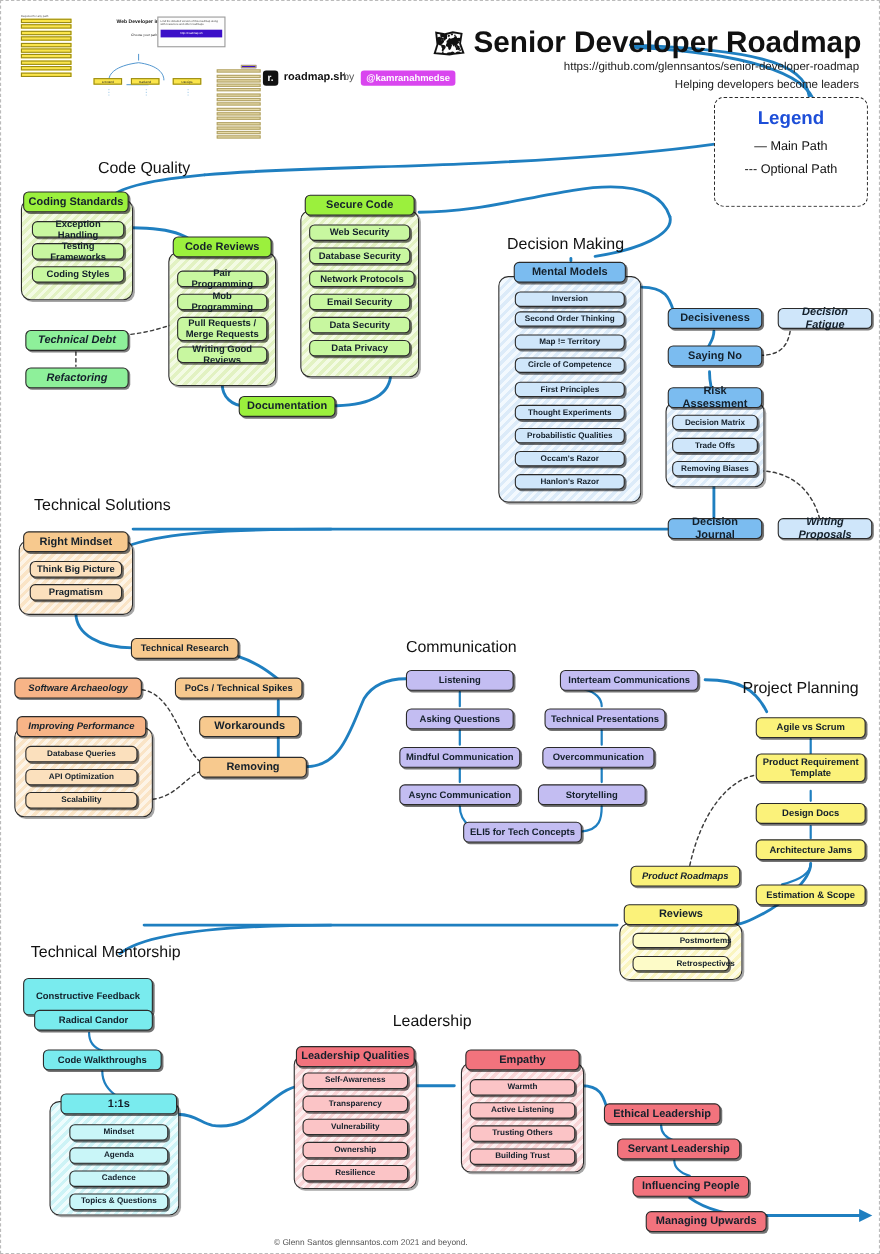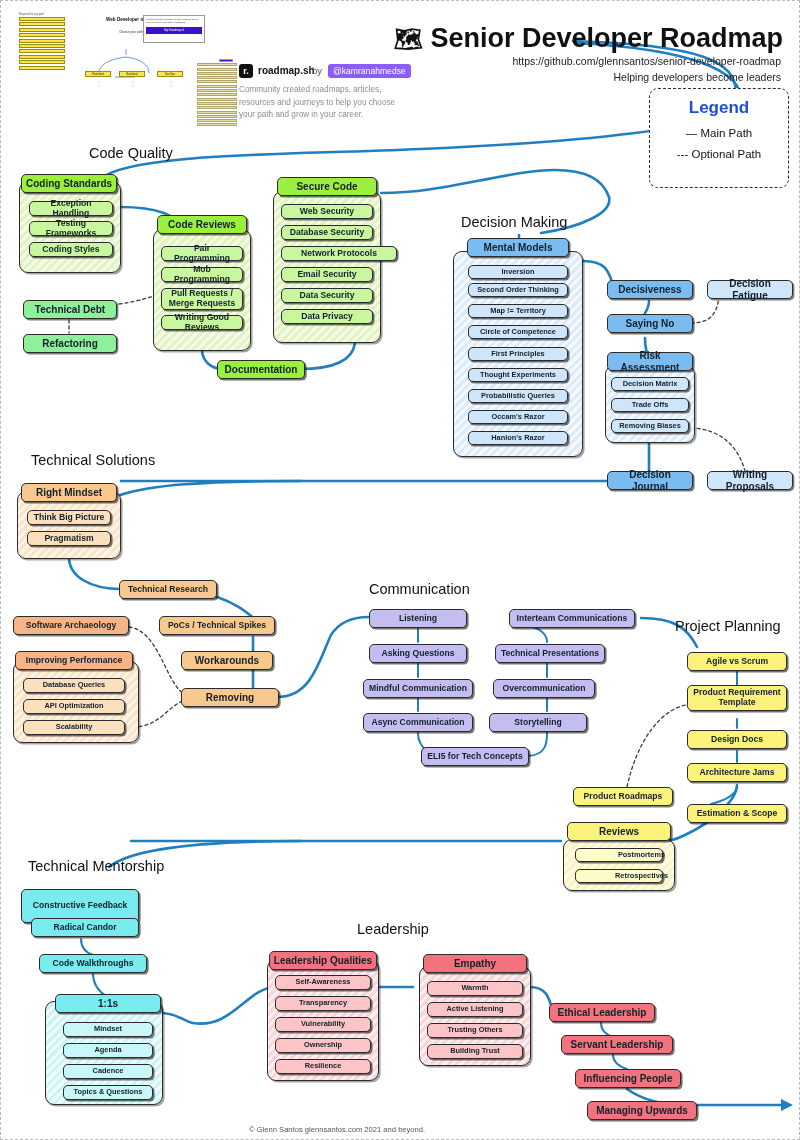--- a/index.html
+++ b/index.html
@@ -27,21 +27,21 @@
     color:#14202b;
     display:flex; align-items:center; justify-content:center;
     text-align:center;
     line-height:1.12;
     box-shadow:1.6px 1.6px 0 rgba(0,0,0,0.55);
     padding:1px 3px;
     z-index:4;
   }
   .node.lg { font-size:10px; }
   .node.sm { font-size:7.4px; font-weight:bold; }
-  .node.opt { box-shadow:1.4px 1.4px 0 rgba(0,0,0,0.5); }
+  .node.opt { font-style:italic; box-shadow:1.4px 1.4px 0 rgba(0,0,0,0.5); }
 
   
   .grp {
     position:absolute;
     border:1.6px solid #2b2b2b;
     border-radius:9px;
     z-index:2;
     box-shadow:1.6px 1.6px 0 rgba(0,0,0,0.35);
   }
 
@@ -105,21 +105,21 @@
   
   #promo-logo {
     position:absolute; left:238px; top:63px; width:14px; height:14px;
     background:#111; border-radius:3px; color:#fff; font-size:9px; font-weight:bold;
     display:flex; align-items:center; justify-content:center;
   }
   #promo-name { position:absolute; left:257px; top:64px; font-size:10px; font-weight:bold; color:#111; }
   #promo-by { position:absolute; left:311px; top:64px; font-size:9.5px; color:#555; }
   #promo-handle {
     position:absolute; left:327px; top:63px; font-size:8.6px; color:#fff;
-    background:#8b5cf6; border-radius:3px; padding:2px 5px; font-weight:400;
+    background:#d946ef; border-radius:3px; padding:2px 5px; font-weight:700;
   }
   #promo-desc { position:absolute; left:238px; top:83px; width:162px; font-size:8.2px; color:#8d8d8d; line-height:1.55; }
 
   
   #thumb-a { position:absolute; left:18px; top:12px; width:46px; height:62px; }
   #thumb-a .r { height:4px; background:#fbe54b; border:0.5px solid #9a8b13; margin-bottom:1.4px; }
   #thumb-a .cap { font-size:2.6px; color:#555; margin-bottom:1px; }
   #thumb-b { position:absolute; left:70px; top:16px; width:120px; height:70px; }
   #thumb-b .hd { font-size:4.6px; font-weight:bold; color:#111; text-align:center; }
   #thumb-b .sub { font-size:3px; color:#333; text-align:center; margin-top:8px; }
@@ -239,21 +239,20 @@
   <div id="legend">
     <div class="lg-title">Legend</div>
     <div class="lg-row">— Main Path</div>
     <div class="lg-row">--- Optional Path</div>
   </div>
 
   <div id="promo-logo">r.</div>
   <div id="promo-name">roadmap.sh</div>
   <div id="promo-by">by</div>
   <div id="promo-handle">@kamranahmedse</div>
-  <div id="promo-desc">Community created roadmaps, articles, resources and journeys to help you choose your path and grow in your career.</div>
 
   <div id="thumb-a">
     <div class="cap">Required for any path</div>
     <div class="r" title="Git - Version Control"></div>
       <div class="r" title="Basic Terminal Usage"></div>
       <div class="r" title="Data Structures &amp; Algorithms"></div>
       <div class="r" title="HTTP"></div>
       <div class="r" title="Licenses"></div>
     <div class="r" title="Networks / Networking"></div>
       <div class="r" title="Learn"></div>
@@ -319,42 +318,42 @@
   <div class="node c-green-lt" style="left:160px;top:245px;width:82px;height:15px">Pair Programming</div>
   <div class="node c-green-lt" style="left:160px;top:266px;width:82px;height:15px">Mob Programming</div>
   <div class="node c-green-lt" style="left:160px;top:287px;width:82px;height:22px;white-space:pre-line">Pull Requests /
 Merge Requests</div>
   <div class="node c-green-lt" style="left:160px;top:314px;width:82px;height:15px">Writing Good Reviews</div>
 
   <div class="grp grp-green" style="left:272px;top:190px;width:108px;height:152px"></div>
   <div class="node lg c-green" style="left:276px;top:176px;width:100px;height:19px">Secure Code</div>
   <div class="node c-green-lt" style="left:280px;top:203px;width:92px;height:15px">Web Security</div>
   <div class="node c-green-lt" style="left:280px;top:224px;width:92px;height:15px">Database Security</div>
-  <div class="node c-green-lt" style="left:280px;top:245px;width:116px;height:15px">Network Protocols</div>
+  <div class="node c-green-lt" style="left:280px;top:245px;width:96px;height:15px">Network Protocols</div>
   <div class="node c-green-lt" style="left:280px;top:266px;width:92px;height:15px">Email Security</div>
   <div class="node c-green-lt" style="left:280px;top:287px;width:92px;height:15px">Data Security</div>
   <div class="node c-green-lt" style="left:280px;top:308px;width:92px;height:15px">Data Privacy</div>
 
   <div class="node lg opt c-green-md" style="left:22px;top:299px;width:94px;height:19px">Technical Debt</div>
   <div class="node lg opt c-green-md" style="left:22px;top:333px;width:94px;height:19px">Refactoring</div>
   <div class="node lg c-green" style="left:216px;top:359px;width:88px;height:19px">Documentation</div>
   <svg class="links">
     <path class="ln opt" d="M 118 303 C 140 300 148 296 160 293"></path>
     <path class="ln opt" d="M 68 319 L 68 332"></path>
   </svg>
 
   <div class="grp grp-blue" style="left:452px;top:250px;width:130px;height:206px"></div>
   <div class="node lg c-blue" style="left:466px;top:237px;width:102px;height:19px">Mental Models</div>
   <div class="node sm c-blue-lt" style="left:467px;top:264px;width:100px;height:14px">Inversion</div>
   <div class="node sm c-blue-lt" style="left:467px;top:282px;width:100px;height:14px">Second Order Thinking</div>
   <div class="node sm c-blue-lt" style="left:467px;top:303px;width:100px;height:14px">Map != Territory</div>
   <div class="node sm c-blue-lt" style="left:467px;top:324px;width:100px;height:14px">Circle of Competence</div>
   <div class="node sm c-blue-lt" style="left:467px;top:346px;width:100px;height:14px">First Principles</div>
   <div class="node sm c-blue-lt" style="left:467px;top:367px;width:100px;height:14px">Thought Experiments</div>
-  <div class="node sm c-blue-lt" style="left:467px;top:388px;width:100px;height:14px">Probabilistic Queries</div>
+  <div class="node sm c-blue-lt" style="left:467px;top:388px;width:100px;height:14px">Probabilistic Qualities</div>
   <div class="node sm c-blue-lt" style="left:467px;top:409px;width:100px;height:14px">Occam's Razor</div>
   <div class="node sm c-blue-lt" style="left:467px;top:430px;width:100px;height:14px">Hanlon's Razor</div>
 
   <div class="node lg c-blue" style="left:606px;top:279px;width:86px;height:19px">Decisiveness</div>
   <div class="node lg c-blue" style="left:606px;top:313px;width:86px;height:19px">Saying No</div>
   <div class="node lg opt c-blue-lt" style="left:706px;top:279px;width:86px;height:19px">Decision Fatigue</div>
 
   <div class="grp grp-blue" style="left:604px;top:364px;width:90px;height:78px"></div>
   <div class="node lg c-blue" style="left:606px;top:351px;width:86px;height:19px">Risk Assessment</div>
   <div class="node sm c-blue-lt" style="left:610px;top:376px;width:78px;height:14px">Decision Matrix</div>

